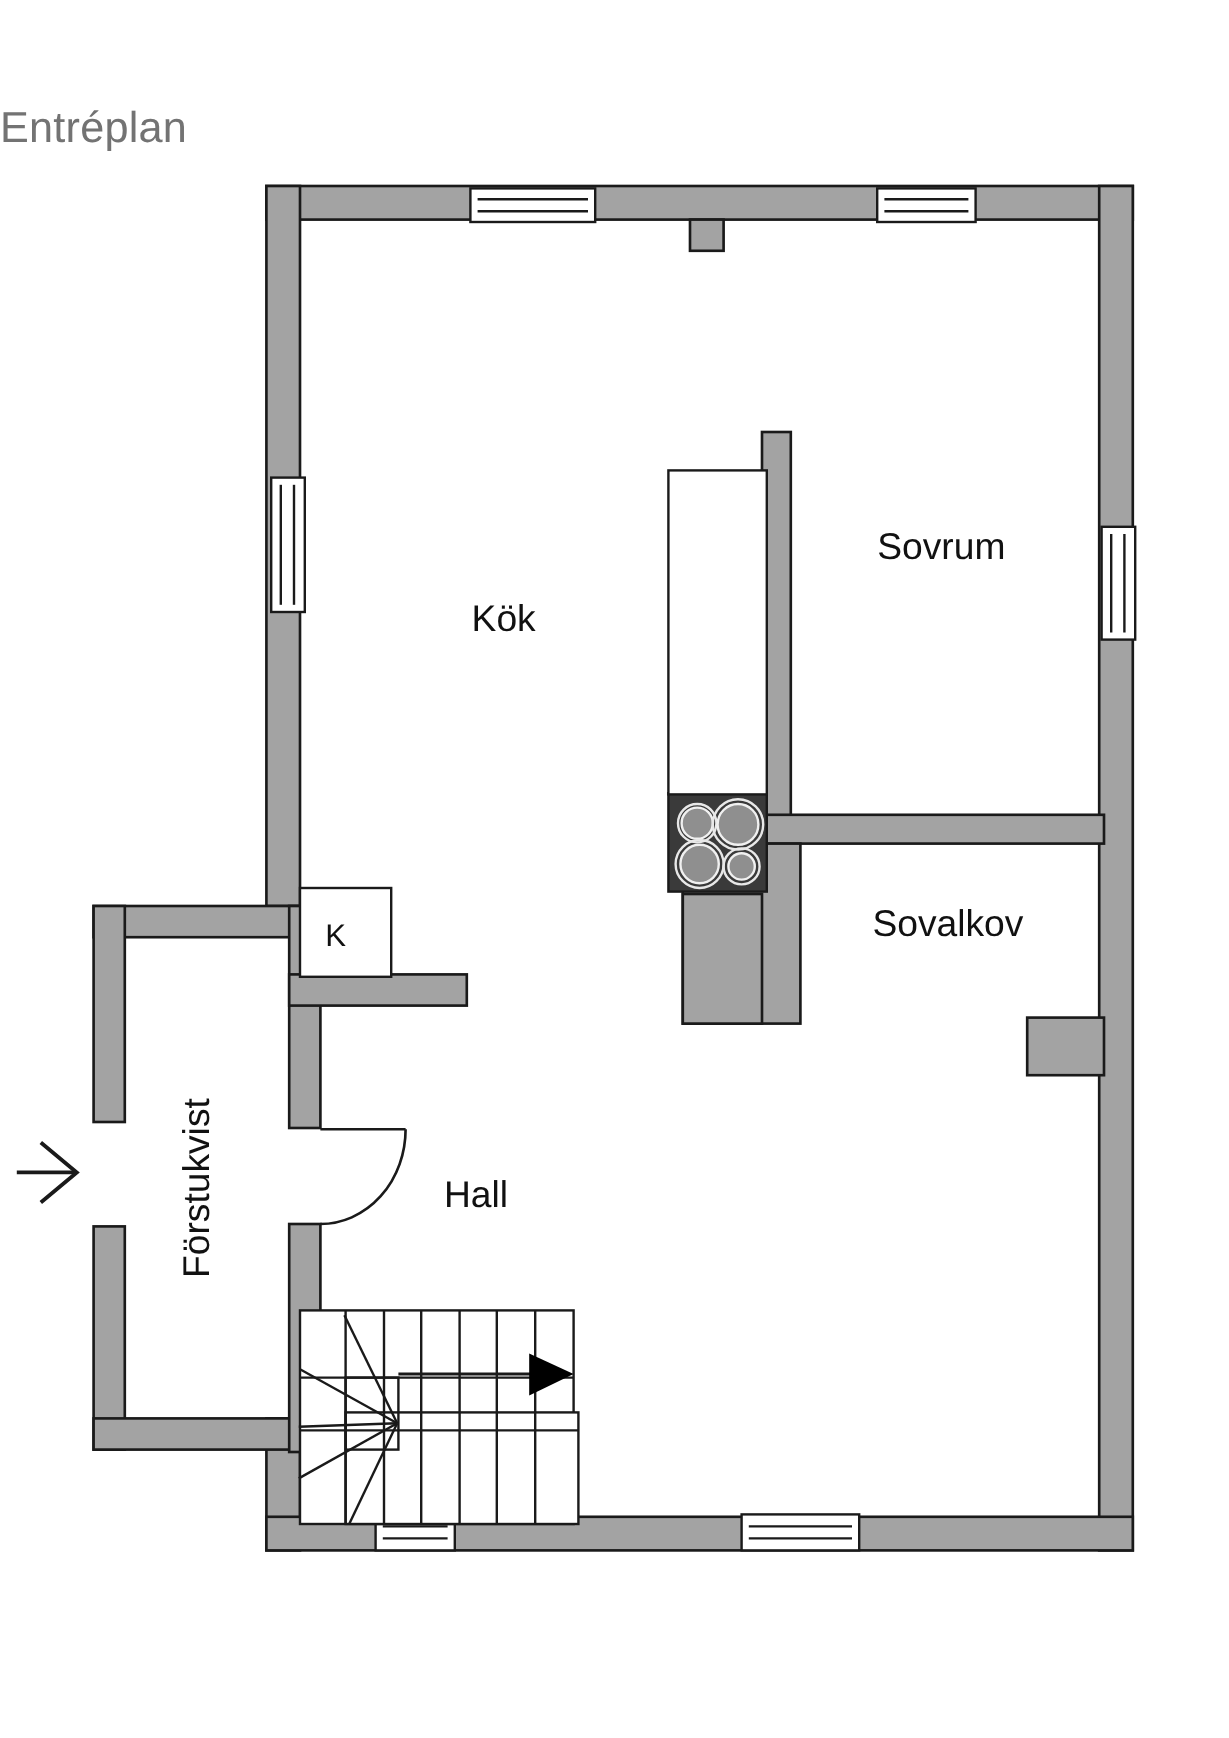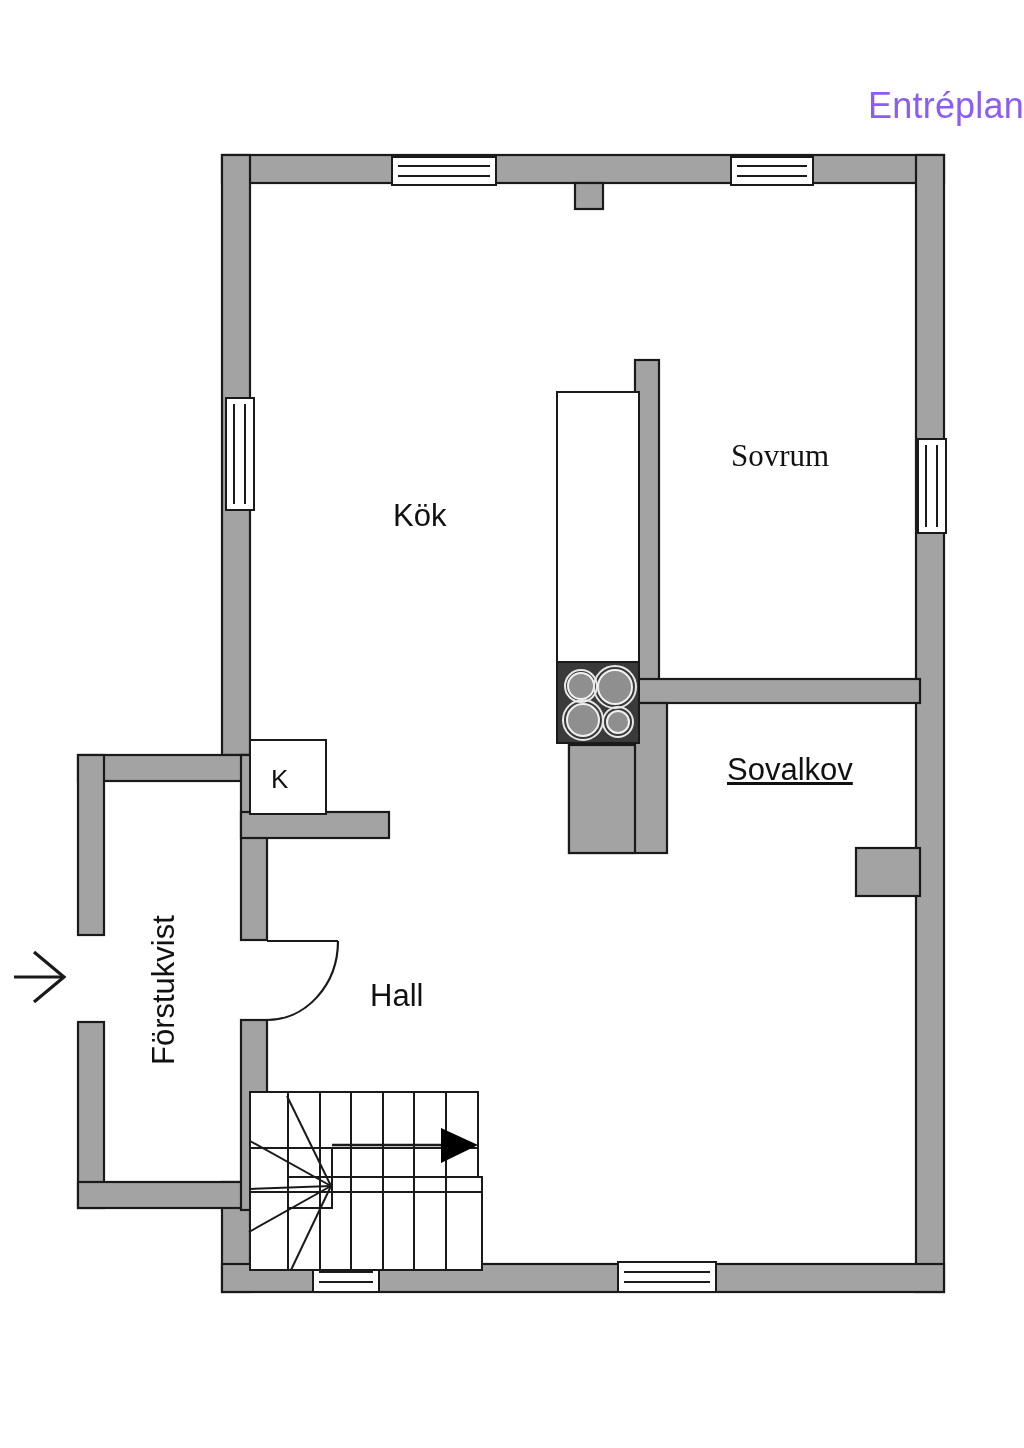--- a/index.html
+++ b/index.html
@@ -19,24 +19,24 @@
     left: 0;
     top: 0;
     width: 1024px;
     height: 1448px;
   }
   .plan-title {
     position: absolute;
     left: 0;
     top: 85px;
     width: 1024px;
-    text-align: right;
+    text-align: left;
     font-size: 36px;
     font-weight: 400;
-    color: #8b5cf6;
+    color: #737373;
     letter-spacing: 0.2px;
   }
   .room-label {
     position: absolute;
     font-size: 31px;
     font-weight: 400;
     color: #111111;
     white-space: nowrap;
   }
   .room-label.vertical {
@@ -207,23 +207,23 @@
       <g>
         <line x1="332" y1="1145" x2="443" y2="1145" stroke="#1a1a1a" stroke-width="2.4"></line>
         <polygon points="441,1128 478,1145 441,1163" fill="#000000"></polygon>
       </g>
     </g>
 
   </svg>
 
   <div class="room-label" style="left:393px; top:498px;text-align:right;">Kök</div>
 
-  <div class="room-label" style="left:731px; top:438px;font-family:Liberation Serif, serif;">Sovrum</div>
-
-  <div class="room-label" style="left:727px; top:752px;text-decoration:underline;">Sovalkov</div>
+  <div class="room-label" style="left:731px; top:438px;">Sovrum</div>
+
+  <div class="room-label" style="left:727px; top:752px;">Sovalkov</div>
 
   <div class="room-label" style="left:370px; top:978px;">Hall</div>
 
   <div class="room-label vertical" style="left:146px; top:1065px;">Förstukvist</div>
 
   <div class="small-label" style="left:271px; top:764px;">K</div>
 
 </div>
 
 </body></html>

